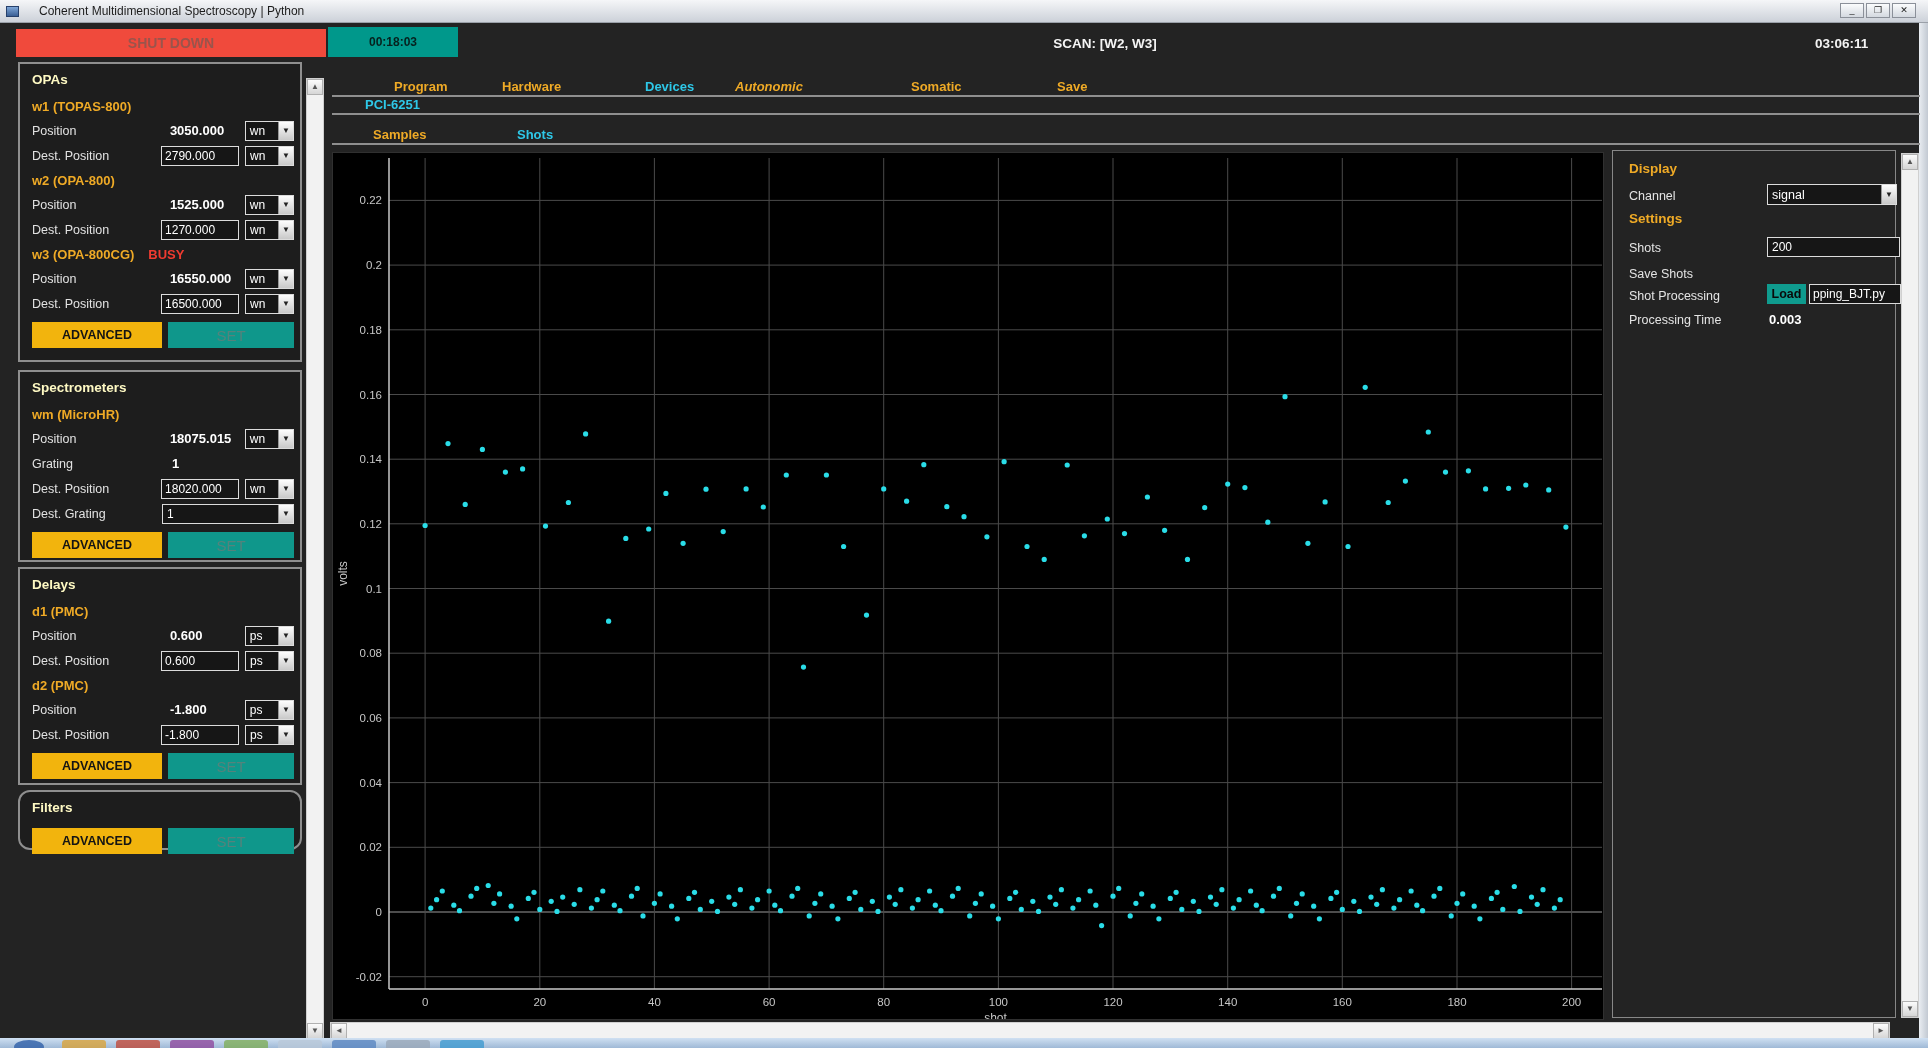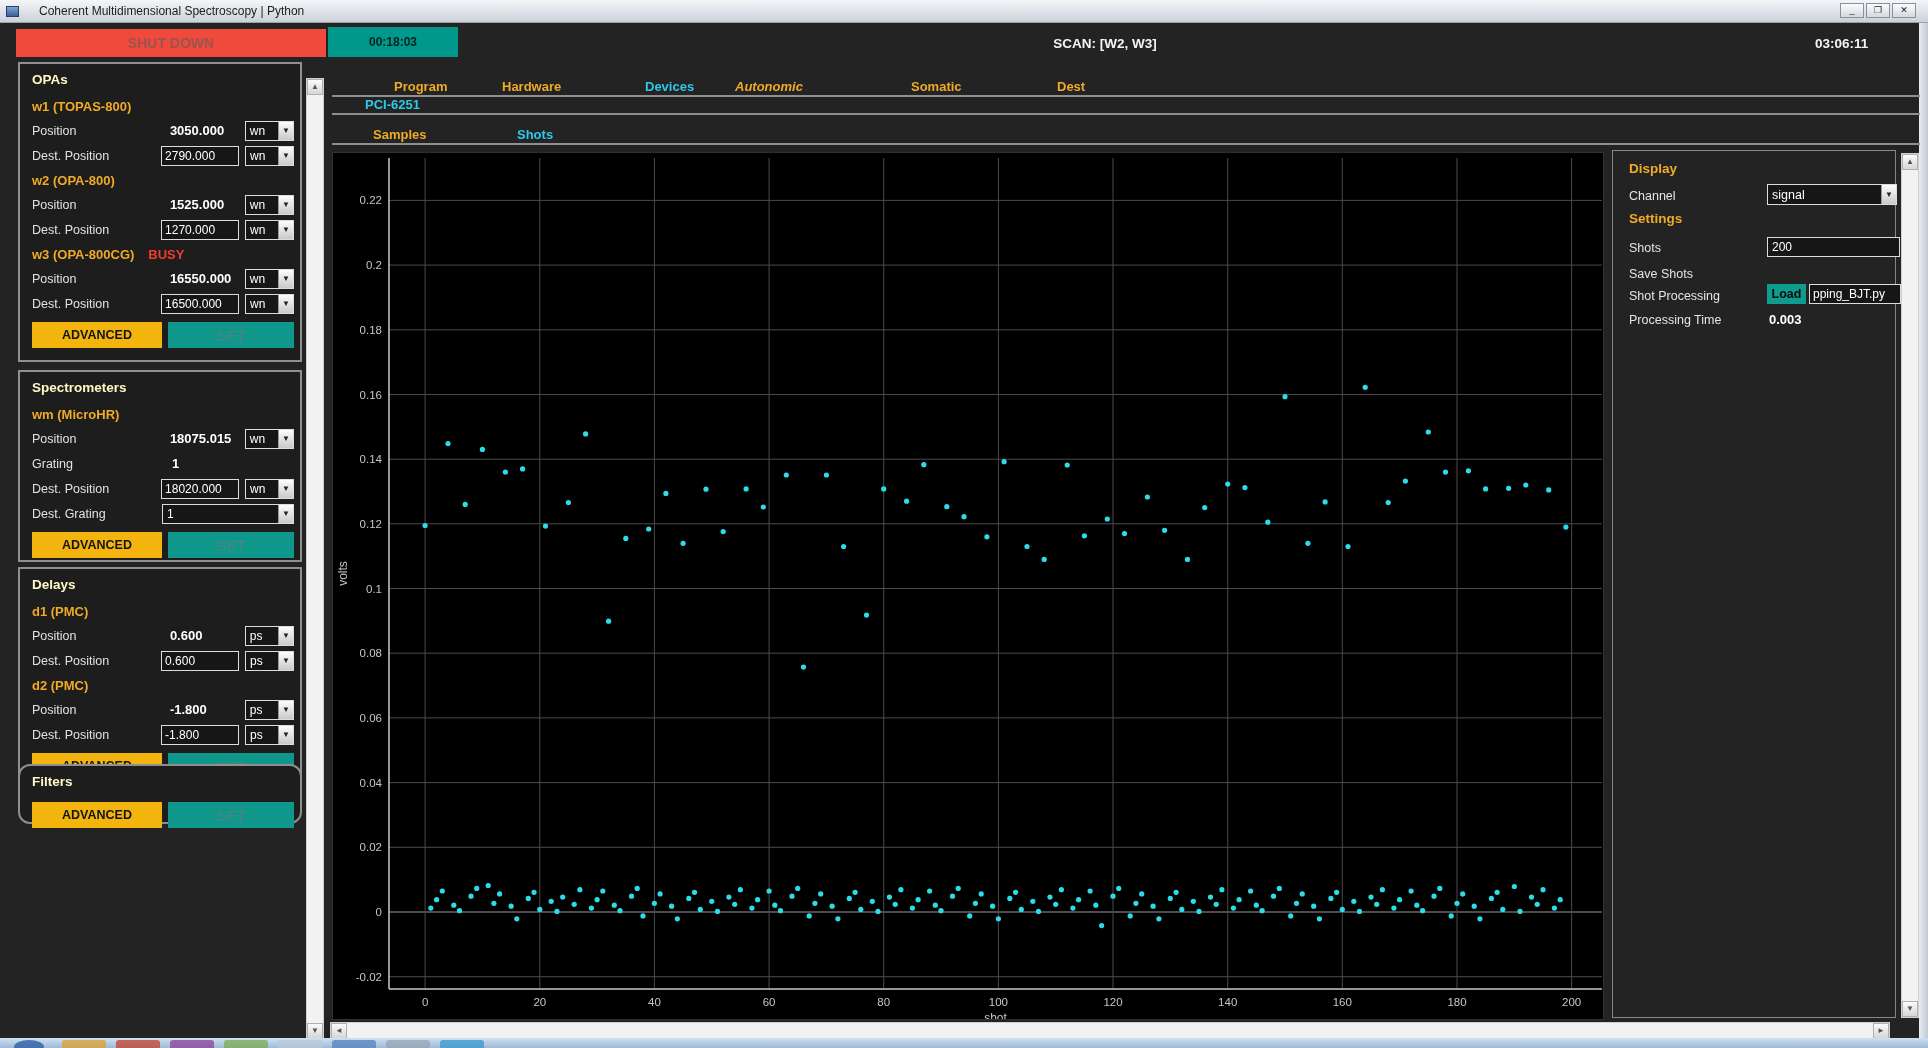--- a/index.html
+++ b/index.html
@@ -122,21 +122,21 @@
 <div class="abs" id="timer-box">00:18:03</div>
 <div class="abs" id="scan-label">SCAN: [W2, W3]</div>
 <div class="abs" id="clock">03:06:11</div>
 
 <div id="menu-row">
     <div class="navtab" style="left: 370px; padding-left: 24px;">Program</div>
     <div class="navtab" style="left: 502px;">Hardware</div>
     <div class="navtab active" style="left: 645px;">Devices</div>
     <div class="navtab" style="left: 735px; font-style: italic;">Autonomic</div>
     <div class="navtab" style="left: 911px; text-align: center;">Somatic</div>
-    <div class="navtab" style="left: 1057px;">Dest</div>
+    <div class="navtab" style="left: 1057px;">Save</div>
   </div>
 <div class="hrule" style="top:95px"></div>
 <div class="abs" id="device-tab">PCI-6251</div>
 <div class="hrule" style="top:113px"></div>
 <div id="subtab-row">
     <div class="subtab" style="left: 373px;">Samples</div>
     <div class="subtab active" style="left: 517px;">Shots</div>
   </div>
 <div class="hrule" style="top:143px"></div>
 
@@ -268,21 +268,21 @@
         <span class="unit-dd">
           <span class="unit-txt">ps</span>
           <span class="dd-btn">▼</span>
         </span>
       </div>
       <div class="btnrow">
         <div class="adv">ADVANCED</div>
         <div class="set">SET</div>
       </div>
     </div>
-    <div class="panel" style="top: 764px; height: 60px; border-radius: 12px;">
+    <div class="panel" style="top: 790px; height: 60px; border-radius: 12px;">
       <div class="sec-title">Filters</div>
       <div class="btnrow">
         <div class="adv">ADVANCED</div>
         <div class="set">SET</div>
       </div>
     </div>
   </div>
 
 <div class="abs" id="plot-wrap">
   <svg id="plot-svg" width="1270" height="866">

